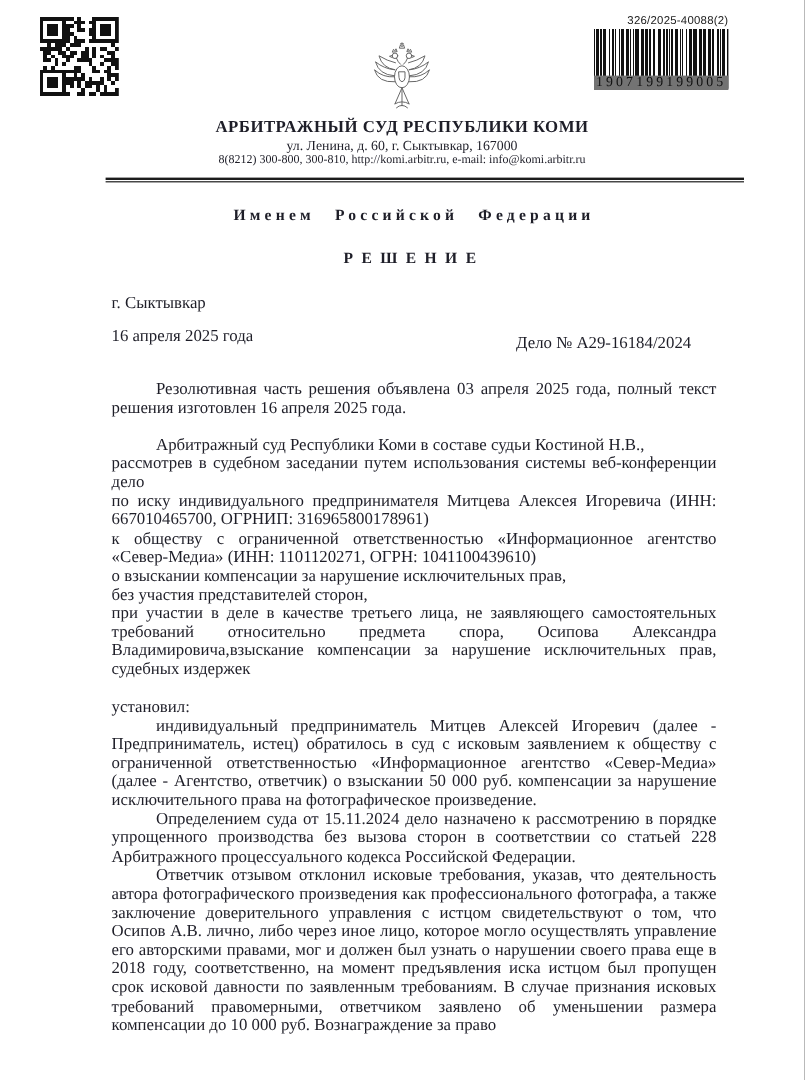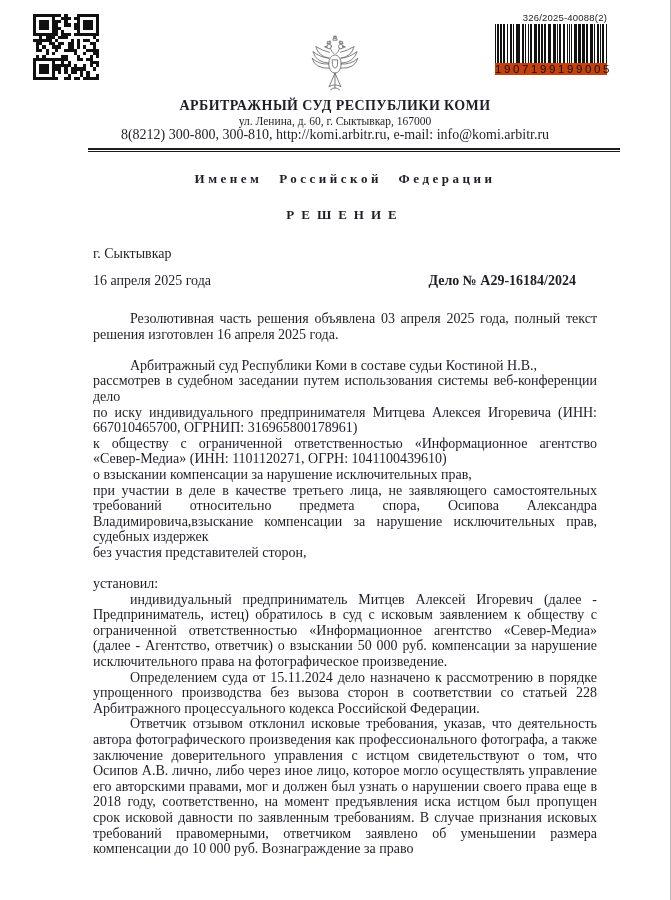--- a/index.html
+++ b/index.html
@@ -17,51 +17,51 @@
   
   .header { position:relative; height:140px; }
 
   .qr { position:absolute; left:33px; top:14px; width:66px; height:66px; }
   .qr svg { display:block; width:100%; height:100%; }
 
   .barcode-block { position:absolute; right:63px; top:12px; width:112px; text-align:right; }
   .doc-number { font-family:"Liberation Sans", sans-serif; font-size:9.5px; color:#222; letter-spacing:0.2px; }
   .barcode-svg { display:block; width:112px; height:50px; margin-top:1px; }
   .barcode-digits {
-    display:block; margin-top:-11px; background:#c2410c; position:relative;
-    font-family:Liberation Sans, sans-serif; font-size:11.5px; color:#111;
+    display:block; margin-top:-11px; background:#737373; position:relative;
+    font-family:Liberation Serif, serif; font-size:11.5px; color:#111;
     letter-spacing:2.6px; text-align:center; white-space:nowrap;
   }
 
   .header-center { position:absolute; left:0; right:0; top:0; text-align:center; }
   .eagle { display:inline-block; width:50px; height:60px; margin-top:34px; }
   .court-name { font-size:14px; font-weight:bold; letter-spacing:0.4px; margin-top:2px; }
   .court-address { font-size:11.5px; margin-top:1px; }
-  .court-contacts { font-size:14px; margin-top:0px; }
+  .court-contacts { font-size:10px; margin-top:0px; }
 
   .divider {
     margin:8px 50px 0 88px; height:4px;
     border-top:2.5px solid #1c1c1c; border-bottom:1px solid #1c1c1c;
   }
 
   
   .content { padding:0 73px 0 93px; }
 
   .in-the-name {
     margin-top:19px; text-align:center;
     font-size:13px; font-weight:bold; letter-spacing:3.5px; word-spacing:10px;
   }
   .decision-title {
     margin-top:20px; text-align:center;
     font-size:13px; font-weight:bold; letter-spacing:7px;
   }
 
   .city { margin-top:23px; font-size:14px; }
   .date-row { margin-top:11px; display:flex; justify-content:space-between; font-size:14px; }
-  .case-number { font-weight:bold; padding-right:21px; }
+  .case-number { font-weight:normal; padding-right:21px;margin-top:6px; }
 
   .body-text { margin-top:22px; font-size:14px; line-height:15.6px; }
   .body-text p { text-align:justify; }
   .body-text p.indent { text-indent:37px; }
   .body-text p.gap { margin-top:15.6px; }
 </style>
 </head>
 <body>
 
 <div class="page">
@@ -407,22 +407,22 @@
       <span class="case-number">Дело № А29-16184/2024</span>
     </div>
 
     <div class="body-text">
         <p class="indent ">Резолютивная часть решения объявлена 03 апреля 2025 года, полный текст решения изготовлен 16 апреля 2025 года.</p>
         <p class="indent gap">Арбитражный суд Республики Коми в составе судьи Костиной Н.В.,</p>
         <p class="">рассмотрев в судебном заседании путем использования системы веб-конференции дело</p>
         <p class="">по иску индивидуального предпринимателя Митцева Алексея Игоревича (ИНН: 667010465700, ОГРНИП: 316965800178961)</p>
         <p class="">к обществу с ограниченной ответственностью «Информационное агентство «Север-Медиа» (ИНН: 1101120271, ОГРН: 1041100439610)</p>
         <p class="">о взыскании компенсации за нарушение исключительных прав,</p>
+        <p class="">без участия представителей сторон,</p>
         <p class="">при участии в деле в качестве третьего лица, не заявляющего самостоятельных требований относительно предмета спора, Осипова Александра Владимировича,взыскание компенсации за нарушение исключительных прав, судебных издержек</p>
-        <p class="">без участия представителей сторон,</p>
         <p class="gap">установил:</p>
         <p class="indent ">индивидуальный предприниматель Митцев Алексей Игоревич (далее - Предприниматель, истец) обратилось в суд с исковым заявлением к обществу с ограниченной ответственностью «Информационное агентство «Север-Медиа» (далее - Агентство, ответчик) о взыскании 50 000 руб. компенсации за нарушение исключительного права на фотографическое произведение.</p>
         <p class="indent ">Определением суда от 15.11.2024 дело назначено к рассмотрению в порядке упрощенного производства без вызова сторон в соответствии со статьей 228 Арбитражного процессуального кодекса Российской Федерации.</p>
         <p class="indent ">Ответчик отзывом отклонил исковые требования, указав, что деятельность автора фотографического произведения как профессионального фотографа, а также заключение доверительного управления с истцом свидетельствуют о том, что Осипов А.В. лично, либо через иное лицо, которое могло осуществлять управление его авторскими правами, мог и должен был узнать о нарушении своего права еще в 2018 году, соответственно, на момент предъявления иска истцом был пропущен срок исковой давности по заявленным требованиям. В случае признания исковых требований правомерными, ответчиком заявлено об уменьшении размера компенсации до 10 000 руб. Вознаграждение за право</p>
       </div>
 
   </div>
 
 </div>
 

